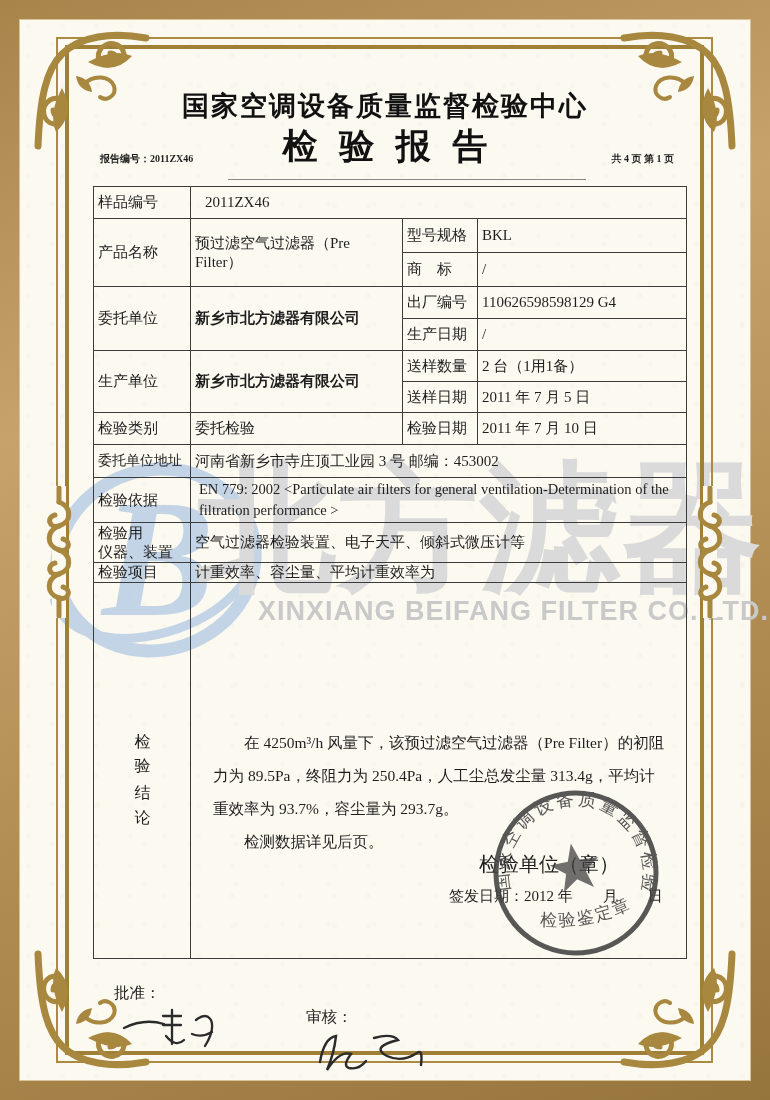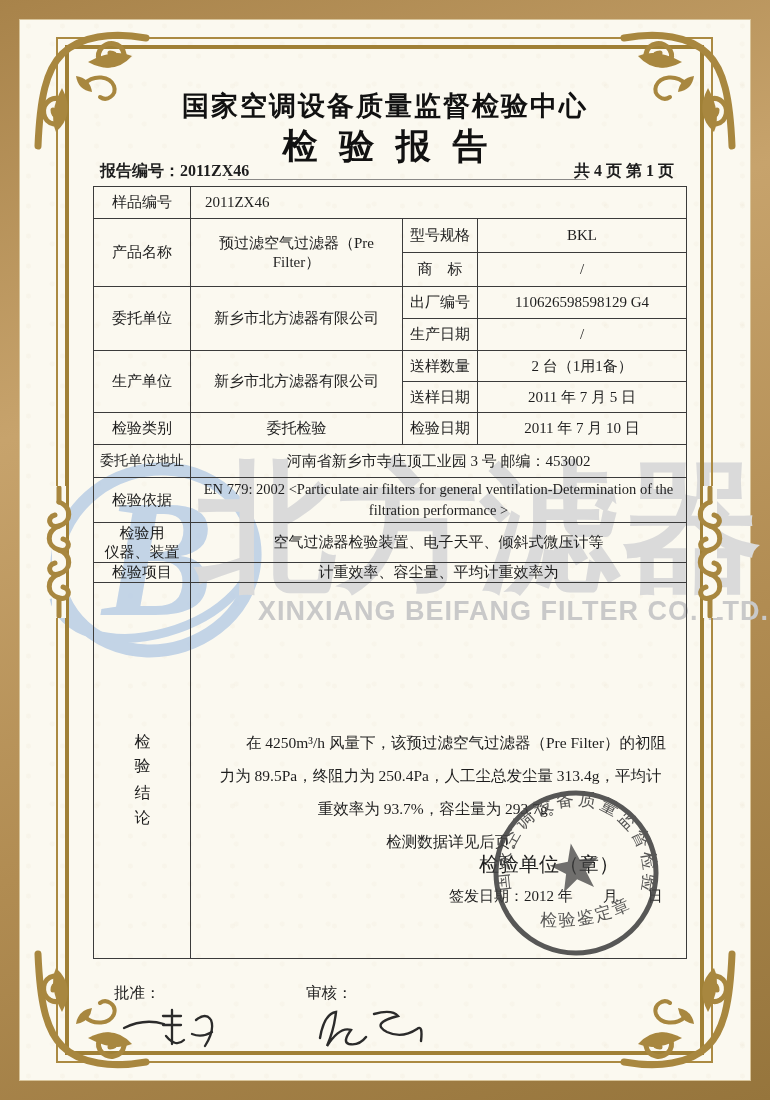--- a/index.html
+++ b/index.html
@@ -43,53 +43,53 @@
     position:absolute;top:88px;left:0;right:0;text-align:center;
     font-family:"Liberation Sans","DejaVu Sans",sans-serif;font-weight:700;
     font-size:27px;letter-spacing:2px;color:#111;
   }
   .doc-title{
     position:absolute;top:123px;left:0;right:0;text-align:center;
     font-family:Liberation Serif, serif;font-weight:700;
     font-size:35px;letter-spacing:.62em;padding-left:.62em;color:#111;
   }
   .report-row{
-    position:absolute;top:161px;left:100px;right:96px;display:flex;
-    justify-content:space-between;font-size:16px;font-weight:700;text-align:center;
+    position:absolute;top:152px;left:100px;right:96px;display:flex;
+    justify-content:space-between;font-size:10px;font-weight:700;text-align:center;
   }
   .rule{position:absolute;top:179px;left:228px;width:358px;height:1px;background:#5a5a5a;opacity:.7;}
 
   
   .doc-table{
     position:absolute;left:93px;top:186px;width:593px;
     border-collapse:collapse;table-layout:fixed;font-size:15px;background:transparent;
   }
   .doc-table td{
-    border:1px solid #3b3b3b;text-align:center;vertical-align:middle;padding:0 4px;
+    border:1px solid #3b3b3b;vertical-align:middle;padding:0 4px;
   }
   .doc-table .lft{text-align:left;padding-left:14px;}
-  .company{font-weight:400;}
+  .company{font-weight:700;}
   .concl-label-cell{position:relative;}
   .concl-label{
     position:absolute;left:50%;top:50%;transform:translate(-50%,-50%);
     writing-mode:vertical-lr;letter-spacing:1.6em;font-size:16px;white-space:nowrap;
   }
   .concl-cell{position:relative;text-align:left;vertical-align:top;}
   .concl-text{margin:38px 14px 0 18px;text-indent:2em;line-height:33px;font-size:15.5px;}
   .concl-note{margin:7px 14px 0 18px;text-indent:2em;font-size:15.5px;}
   .seal-label{position:absolute;left:288px;top:268px;font-size:20px;}
   .issue-date{position:absolute;left:258px;top:304px;font-size:15px;white-space:pre;}
   .stamp{position:absolute;left:293px;top:198px;width:184px;height:184px;opacity:.88;}
 
   
   .footer{position:absolute;top:977px;left:98px;right:88px;height:62px;font-size:15.5px;}
   .sig-group{position:absolute;display:flex;align-items:flex-start;flex-direction:column;}
   .sig-group .lbl{padding-top:6px;font-weight:400;}
   .sig-g1{left:16px;}
-  .sig-g2{left:208px;}
+  .sig-g2{left:208px;margin-top:24px;}
   .sig-g3{left:362px;}
   .sig-svg{margin-left:6px;}
 </style>
 </head>
 <body>
 
 <div class="page">
 
   <svg width="0" height="0" style="position:absolute">
     <defs>

